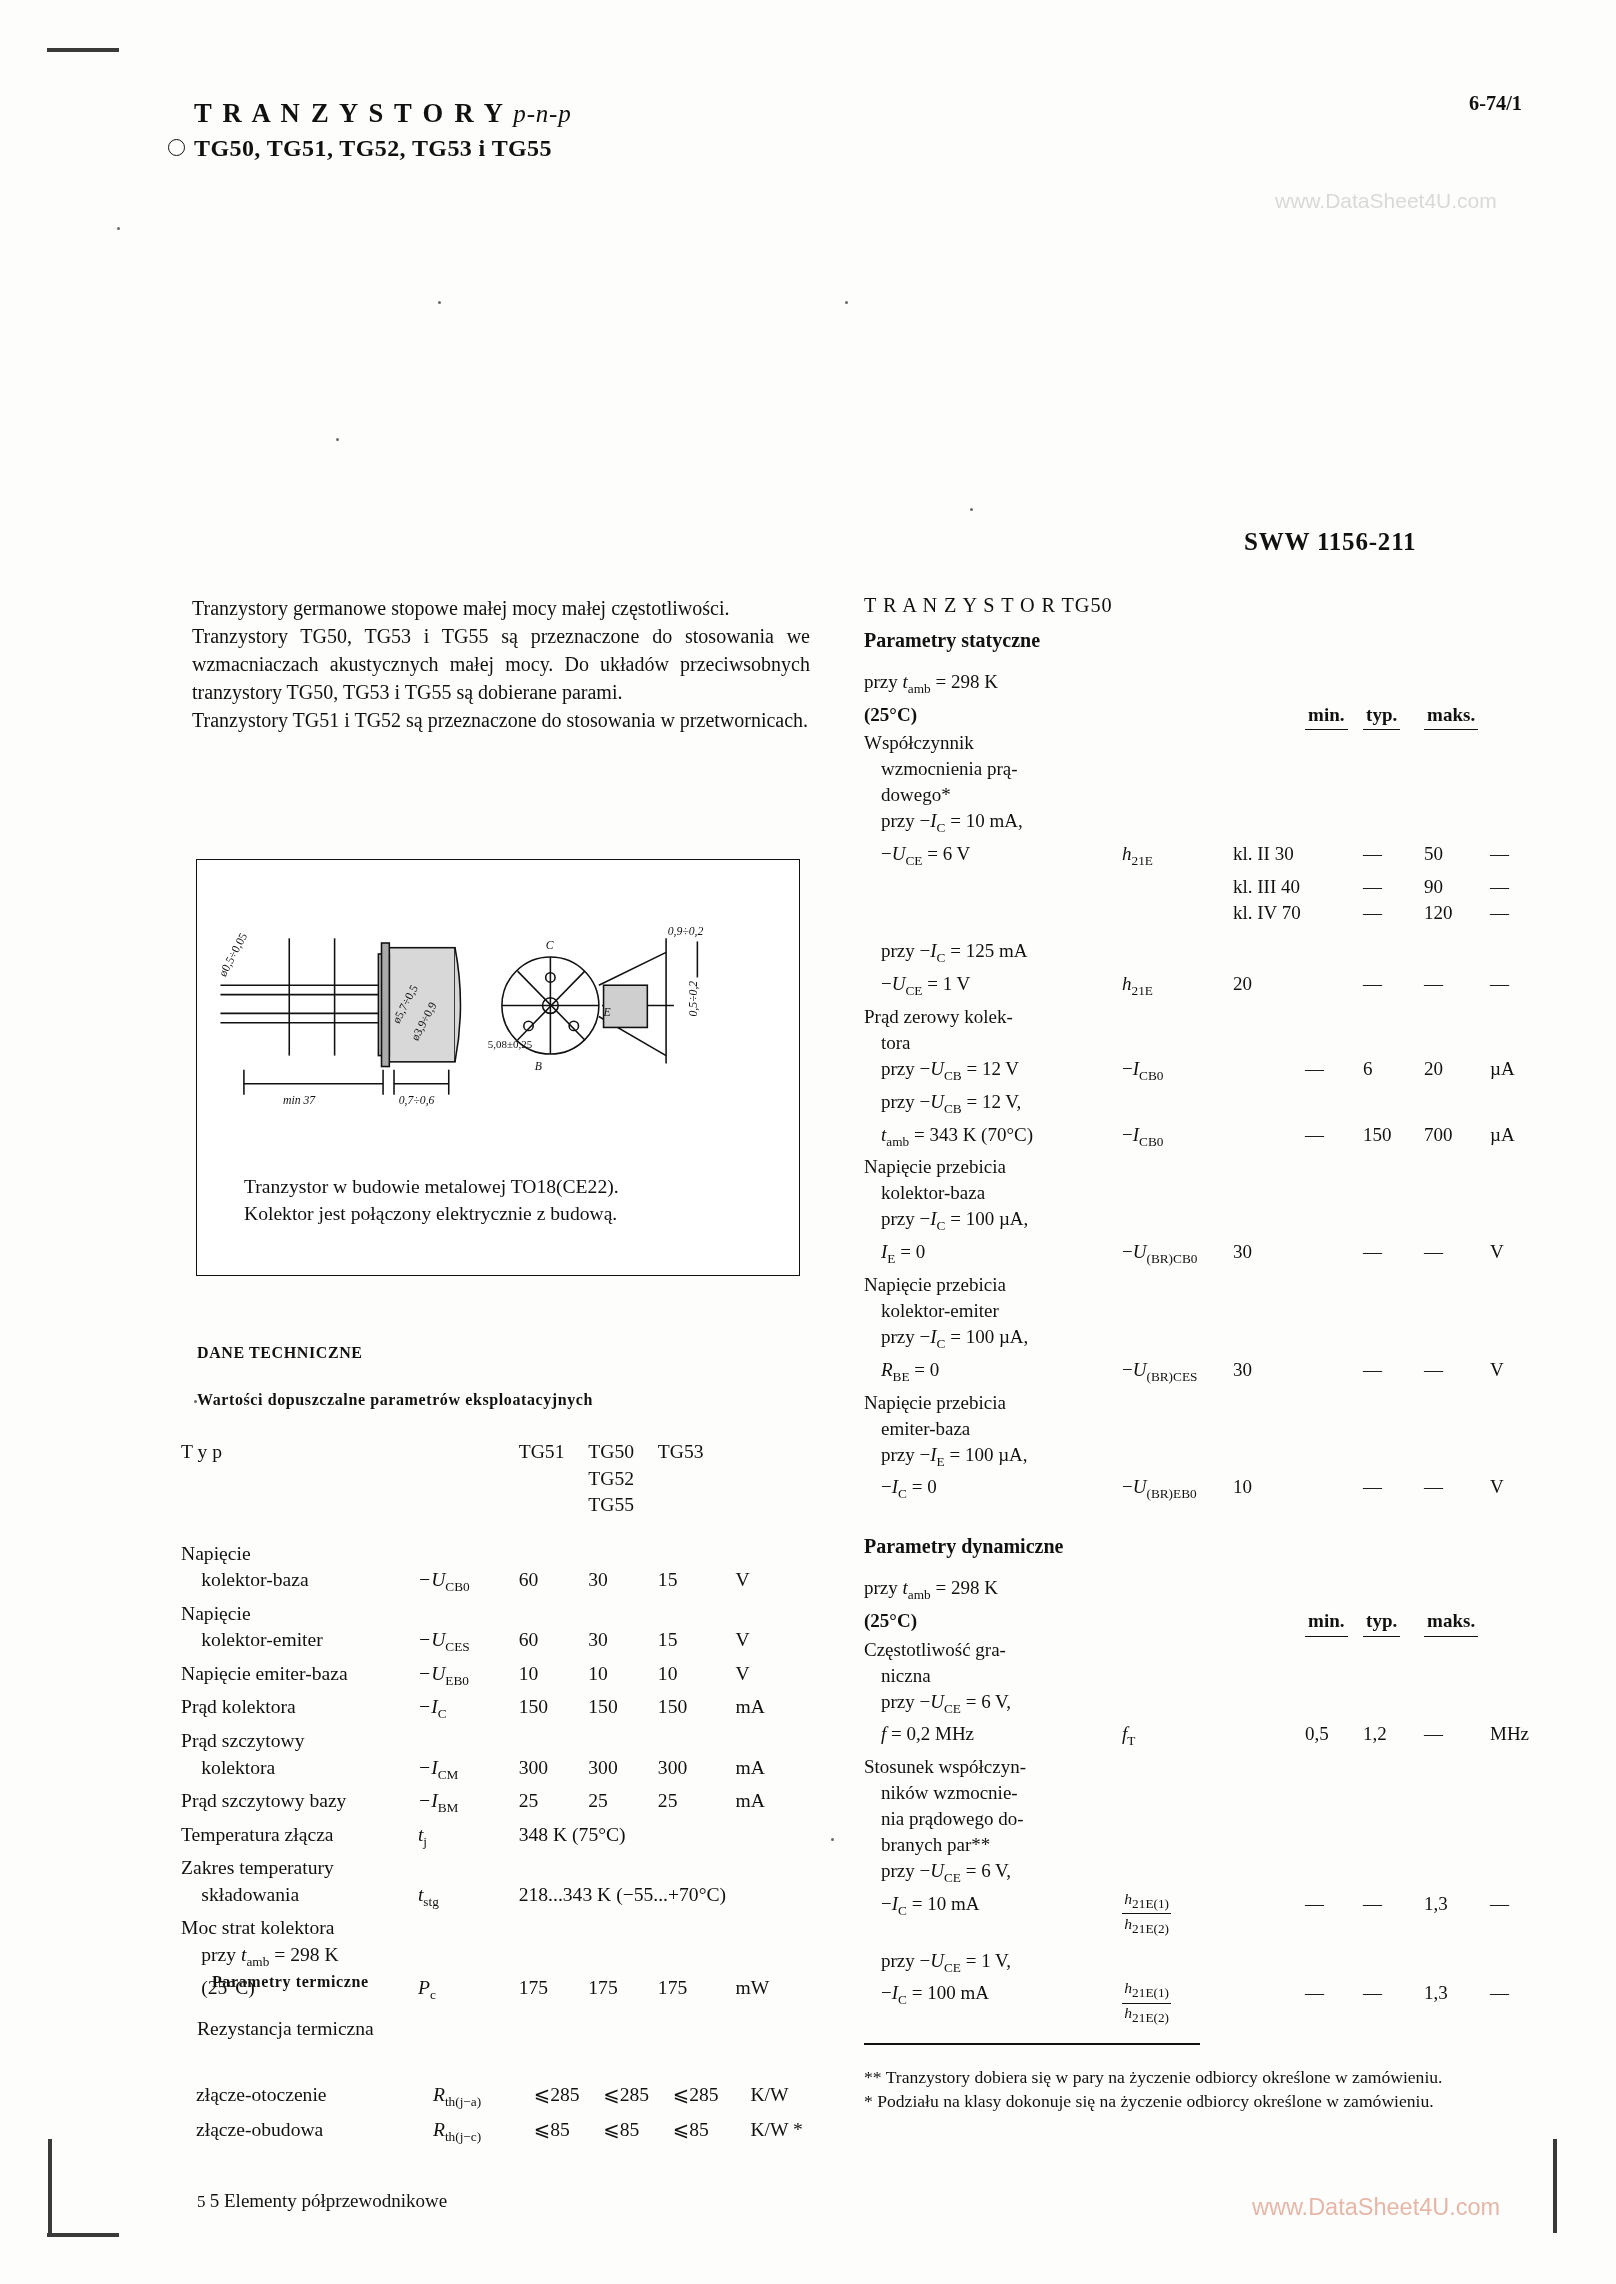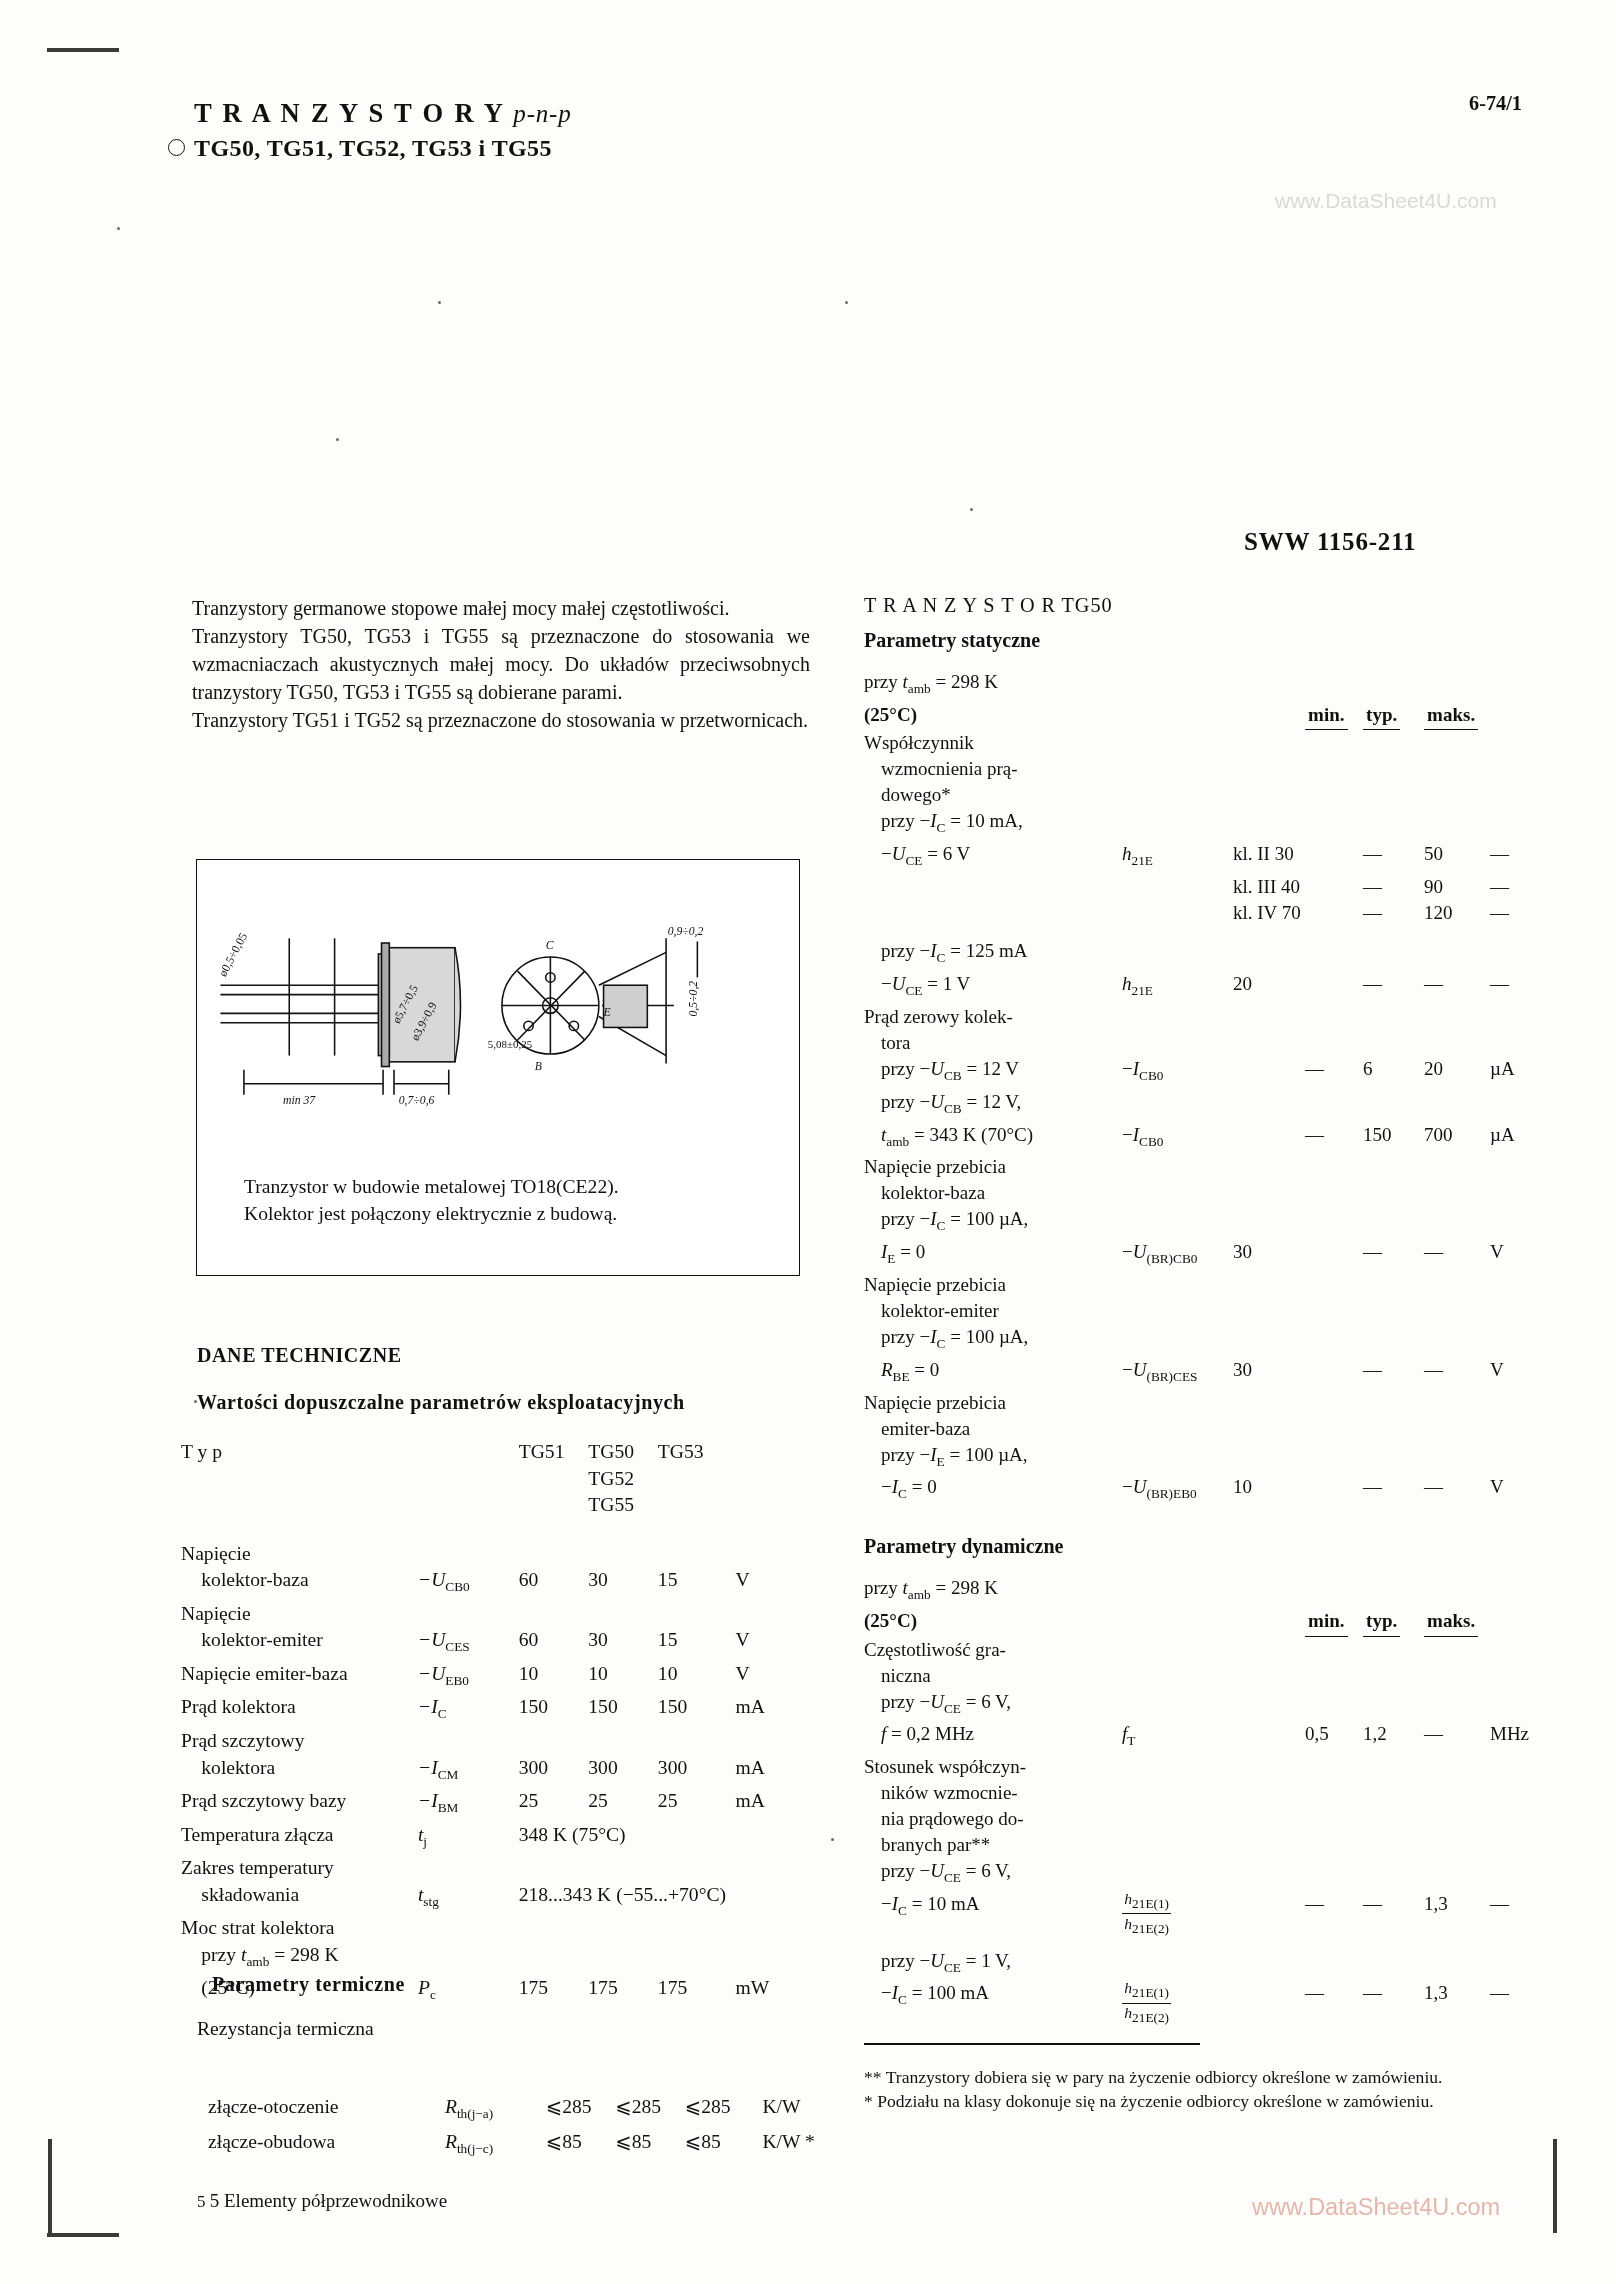--- a/index.html
+++ b/index.html
@@ -59,21 +59,21 @@
     position:absolute;left:196px;top:859px;width:602px;height:415px;
     border:1.6px solid #111;background:#fff;
   }
   .fig-caption{
     position:absolute;left:47px;top:313px;width:532px;
     font-size:19.6px;line-height:27px;
   }
   .fig-draw{position:absolute;left:0;top:0;width:602px;height:313px;}
 
   .sec-title{
-    position:absolute;font-size:20px;font-weight:bold;letter-spacing:0.6px;
+    position:absolute;font-size:16px;font-weight:bold;letter-spacing:0.6px;
   }
   .dane{left:197px;top:1344px;}
   .wartosci{left:197px;top:1391px;}
   .param-term{left:212px;top:1973px;}
 
   
   .ltab{
     position:absolute;left:181px;top:1439px;width:618px;
     font-size:19.6px;border-collapse:collapse;
   }
@@ -116,21 +116,21 @@
     position:absolute;left:864px;top:2043px;width:336px;height:1.6px;background:#111;
   }
   .footer-left{
     position:absolute;left:197px;top:2190px;font-size:19px;
   }
   .footer-left .num{font-size:17px;}
   .thermal{
     position:absolute;left:197px;top:2018px;font-size:19.6px;
   }
   .ttab{
-    position:absolute;left:208px;top:2081px;width:618px;font-size:19.6px;border-collapse:collapse;margin-top:12px;
+    position:absolute;left:196px;top:2081px;width:618px;font-size:19.6px;border-collapse:collapse;
   }
   .ttab td{padding:0;line-height:28px;vertical-align:top;}
 </style>
 </head>
 <body>
 
 <div class="page">
 
   <div class="edge-mark mark-tl"></div>
   <div class="edge-mark mark-bl"></div>

